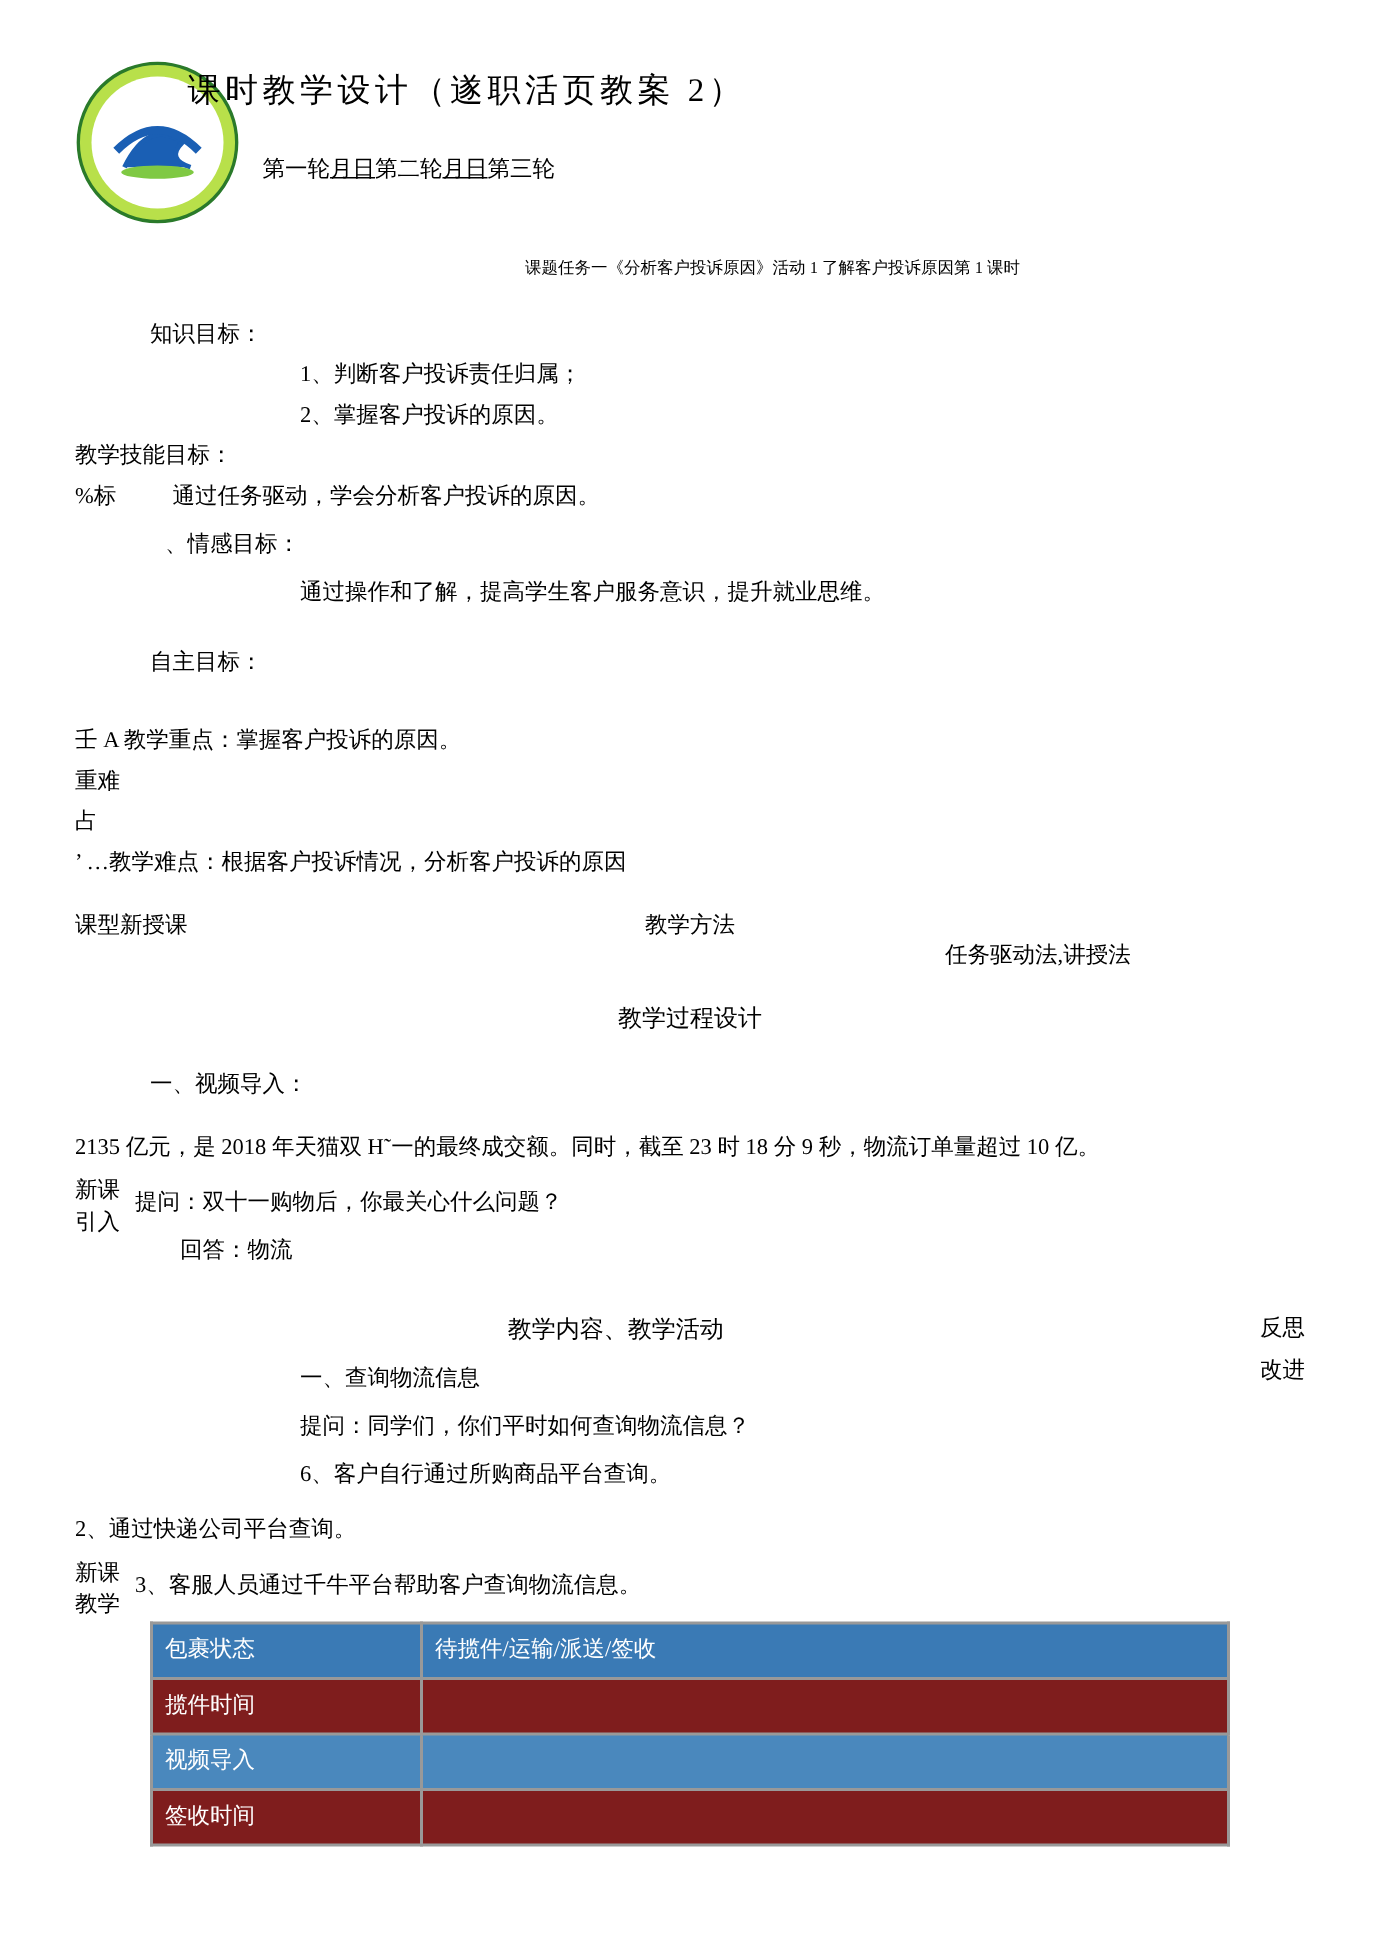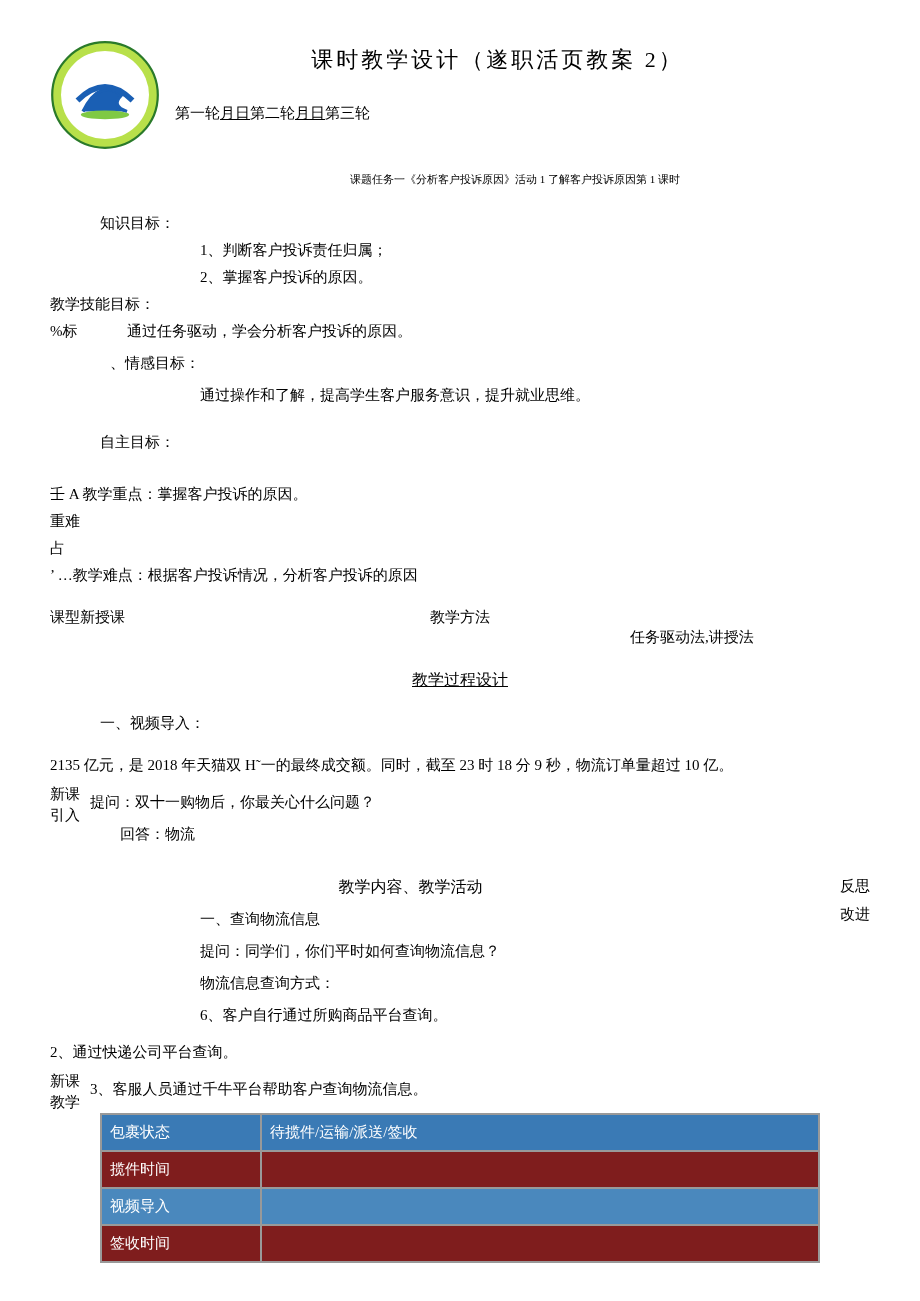--- a/index.html
+++ b/index.html
@@ -30,21 +30,20 @@
     .logo svg {
       width: 100%;
       height: 100%;
     }
     .header-text {
       flex: 1;
     }
     .main-title {
       font-size: 22px;
       letter-spacing: 3px;
-      text-align: center;
       margin-left: -50px;
       margin-bottom: 20px;
       font-weight: normal;
     }
     .rounds {
       font-size: 15px;
       margin-top: 10px;
     }
     .underline {
       text-decoration: underline;
@@ -77,21 +76,20 @@
       flex: 0 0 200px;
     }
     .row-two-col .col3 {
       flex: 1;
       padding-top: 20px;
     }
     .centered-heading {
       text-align: center;
       font-size: 16px;
       margin: 15px 0;
-      text-decoration: underline;
     }
     .body-text {
       font-size: 15px;
       margin: 5px 0;
     }
     .ml-150 {
       margin-left: 150px;
     }
     .ml-50 {
       margin-left: 50px;
@@ -143,21 +141,21 @@
     .status-table .hdr td {
       background: #3a7ab5;
     }
     .status-table .row-grey td {
       background: #7f1d1d;
     }
     .status-table .row-blue td {
       background: #4a88bd;
     }
     .status-table td:first-child {
-      width: 160px;
+      width: 180px;
     }
     .two-part-row {
       display: flex;
       align-items: flex-start;
     }
     .two-part-row .lbl {
       width: 50px;
       font-size: 15px;
     }
   </style>
@@ -184,21 +182,21 @@
 
 <div class="topic-line">课题任务一《分析客户投诉原因》活动 1 了解客户投诉原因第 1 课时</div>
 
 <div class="section-label">知识目标：</div>
 <div class="sub-item">1、判断客户投诉责任归属；</div>
 <div class="sub-item">2、掌握客户投诉的原因。</div>
 
 <div class="left-label">教学技能目标：</div>
 <div class="two-part-row">
   <div class="lbl">%标</div>
-  <div style="font-size:15px;margin-left:27px;">通过任务驱动，学会分析客户投诉的原因。</div>
+  <div style="font-size:15px;margin-left:15px;">通过任务驱动，学会分析客户投诉的原因。</div>
 </div>
 <div class="body-text" style="margin-left:60px;">、情感目标：</div>
 <div class="body-text" style="margin-left:150px;">通过操作和了解，提高学生客户服务意识，提升就业思维。</div>
 
 <div class="section-label" style="margin-top:20px;">自主目标：</div>
 
 <div class="left-label" style="margin-top:25px;">壬 A 教学重点：掌握客户投诉的原因。</div>
 <div class="left-label">重难</div>
 <div class="left-label">占</div>
 <div class="left-label">’ …教学难点：根据客户投诉情况，分析客户投诉的原因</div>
@@ -228,21 +226,20 @@
 
 <div class="content-activity-row">
   <div class="activity-title">教学内容、教学活动</div>
   <div class="reflect">反思</div>
 </div>
 
 <div style="display:flex;">
   <div style="flex:1;">
     <div class="body-text ml-150">一、查询物流信息</div>
     <div class="body-text ml-150">提问：同学们，你们平时如何查询物流信息？</div>
-    <div class="body-text ml-150">物流信息查询方式：</div>
     <div class="body-text ml-150">6、客户自行通过所购商品平台查询。</div>
   </div>
   <div class="reflect" style="padding-top:0;">改进</div>
 </div>
 
 <div class="body-text">2、通过快递公司平台查询。</div>
 
 <div class="side-label-block">
   <div class="side-label">
     <div>新课</div>

